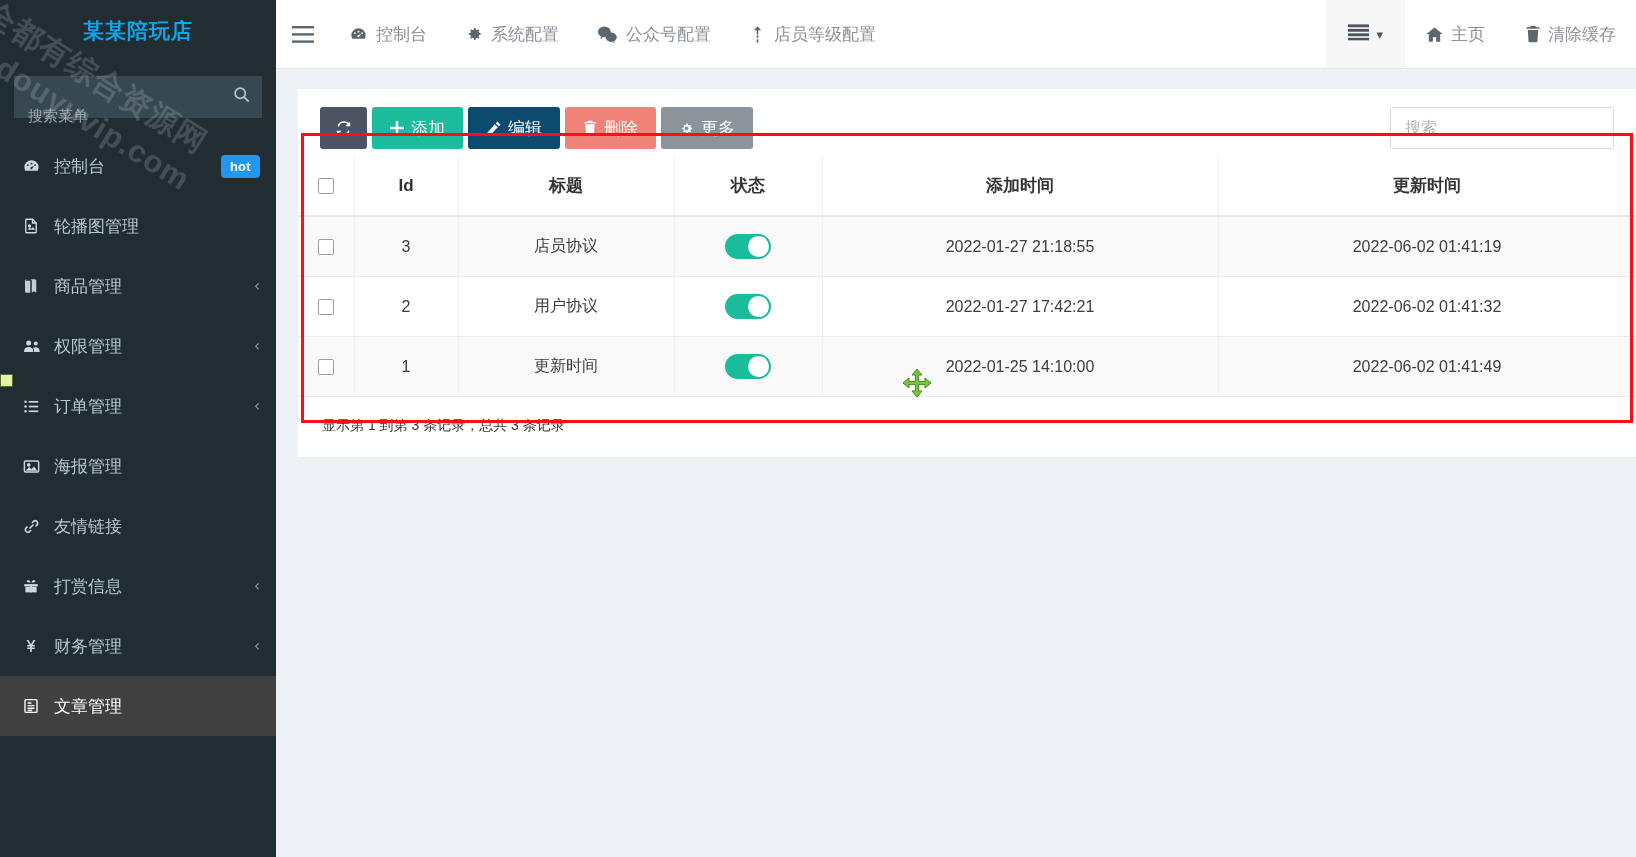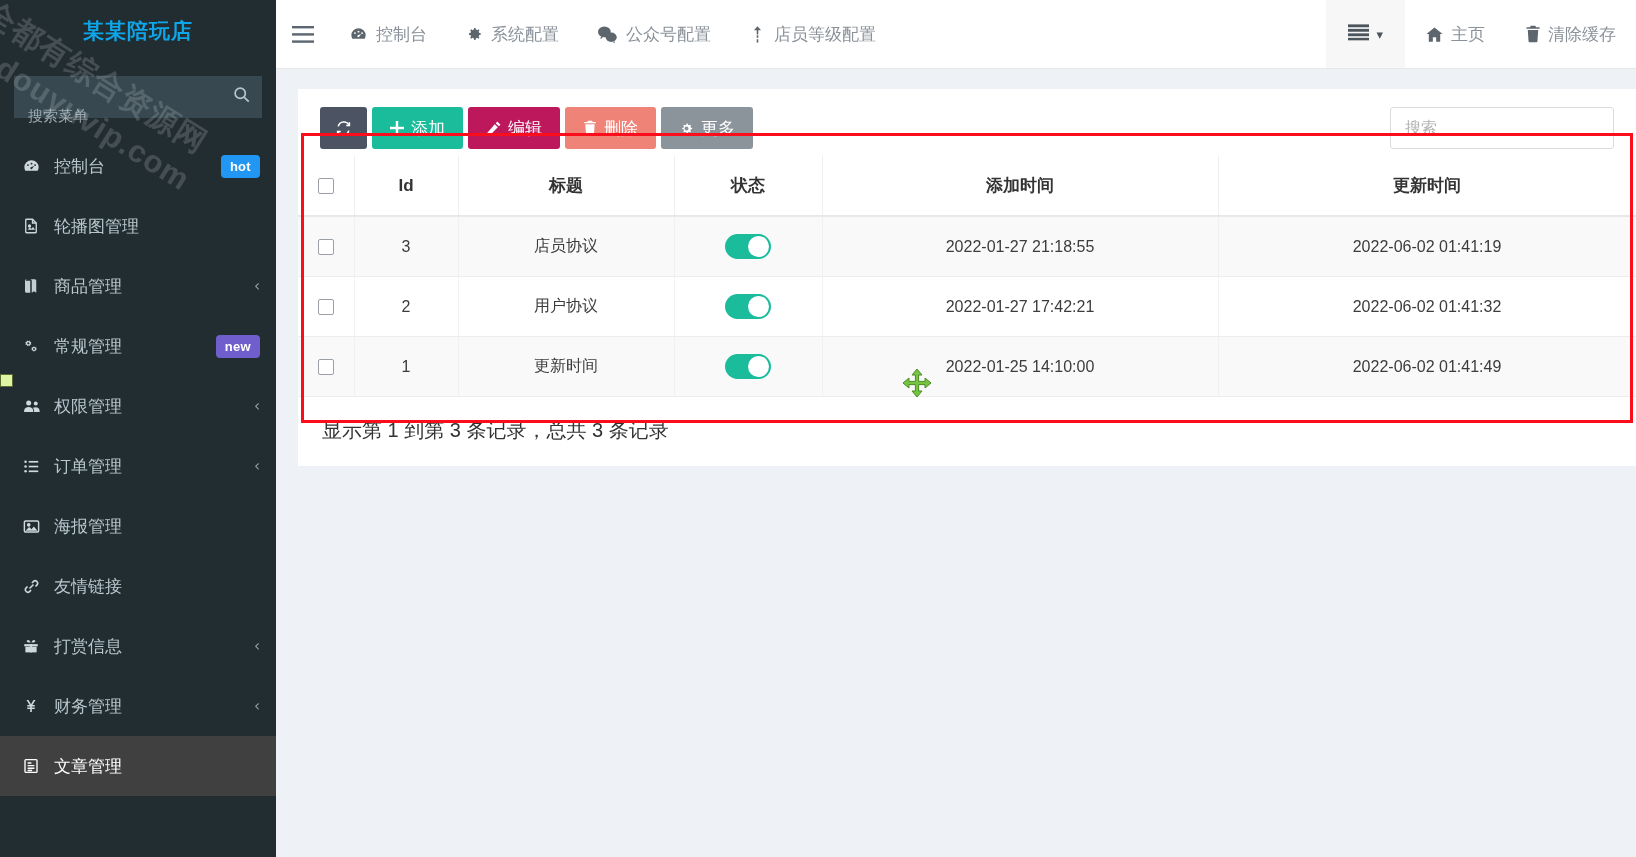--- a/index.html
+++ b/index.html
@@ -171,21 +171,21 @@
     border: 0; border-radius: 3px;
     color: #fff; font-size: 17px;
     font-family: inherit;
     cursor: pointer;
     margin-right: 5px;
     white-space: nowrap;
   }
   .btn .bi { font-size: 15px; display: flex; align-items: center; }
   .btn-refresh { background: #4c5464; padding: 0 15px; }
   .btn-add { background: #1abc9c; }
-  .btn-edit { background: #be185d; }
+  .btn-edit { background: #0c4a6e; }
   .btn-del { background: #ef8377; }
   .btn-more { background: #8b939b; }
 
   .search-box {
     position: absolute; right: 22px; top: 0;
     width: 224px; height: 42px;
     border: 1px solid #dcdcdc; border-radius: 3px;
     background: #fff;
     display: flex; align-items: center;
     padding: 0 14px;
@@ -250,21 +250,21 @@
     position: relative; vertical-align: middle; cursor: pointer;
   }
   .switch::after {
     content: ""; position: absolute;
     right: 2px; top: 2px;
     width: 21px; height: 21px; border-radius: 50%;
     background: #fff;
   }
   .table-footer {
     padding: 20px 33px 22px 24px;
-    font-size: 20px; color: #333;
+    font-size: 14px; color: #333;
     background: #fff;
   }
 
   
   #cursor {
     position: absolute; left: 902px; top: 368px;
     width: 30px; height: 30px; z-index: 30;
     pointer-events: none;
   }
 </style>
@@ -319,30 +319,20 @@
     <div class="sb-item">
       <span class="mi">
         <svg width="18" height="18" viewBox="0 0 24 24" fill="currentColor">
             <path d="M6 3h11a2 2 0 012 2v16l-3-2-3 2V5a2 2 0 00-2-2zM5 5a2 2 0 012-2H6a2 2 0 00-2 2v14a2 2 0 002 2h5V5z" opacity=".95"></path>
           </svg>
       </span>
       <span class="ml">商品管理</span>
       <span class="caret-left">‹</span>
     </div>
 
-    <div class="sb-item">
-      <span class="mi">
-        <svg width="19" height="19" viewBox="0 0 24 24" fill="currentColor">
-            <path d="M9.5 4.5l.6 1.6 1.7.3-.7 1.6.7 1.6-1.7.3-.6 1.6-1.5-.9-1.5.9-.6-1.6-1.7-.3.7-1.6L4.2 6.4l1.7-.3.6-1.6 1.5.9zM8 6.6a1.4 1.4 0 100 2.8 1.4 1.4 0 000-2.8z"></path>
-            <path d="M16.5 12l.5 1.4 1.5.3-.6 1.4.6 1.4-1.5.3-.5 1.4-1.3-.8-1.3.8-.5-1.4-1.5-.3.6-1.4-.6-1.4 1.5-.3.5-1.4 1.3.8zm-1.3 2a1.2 1.2 0 100 2.4 1.2 1.2 0 000-2.4z"></path>
-          </svg>
-      </span>
-      <span class="ml">常规管理</span>
-      <span class="badge new">new</span>
-    </div>
 
     <div class="sb-item">
       <span class="mi">
         <svg width="20" height="20" viewBox="0 0 24 24" fill="currentColor">
             <circle cx="8" cy="8.5" r="3"></circle>
             <circle cx="16.5" cy="9" r="2.4"></circle>
             <path d="M2.5 18c0-3 2.6-4.8 5.5-4.8S13.5 15 13.5 18v1.2h-11z"></path>
             <path d="M14.5 19.2V18c0-1.5-.5-2.8-1.4-3.8.9-.4 2-.6 3.4-.6 2.7 0 4.6 1.5 4.6 4v1.6z"></path>
           </svg>
       </span>

